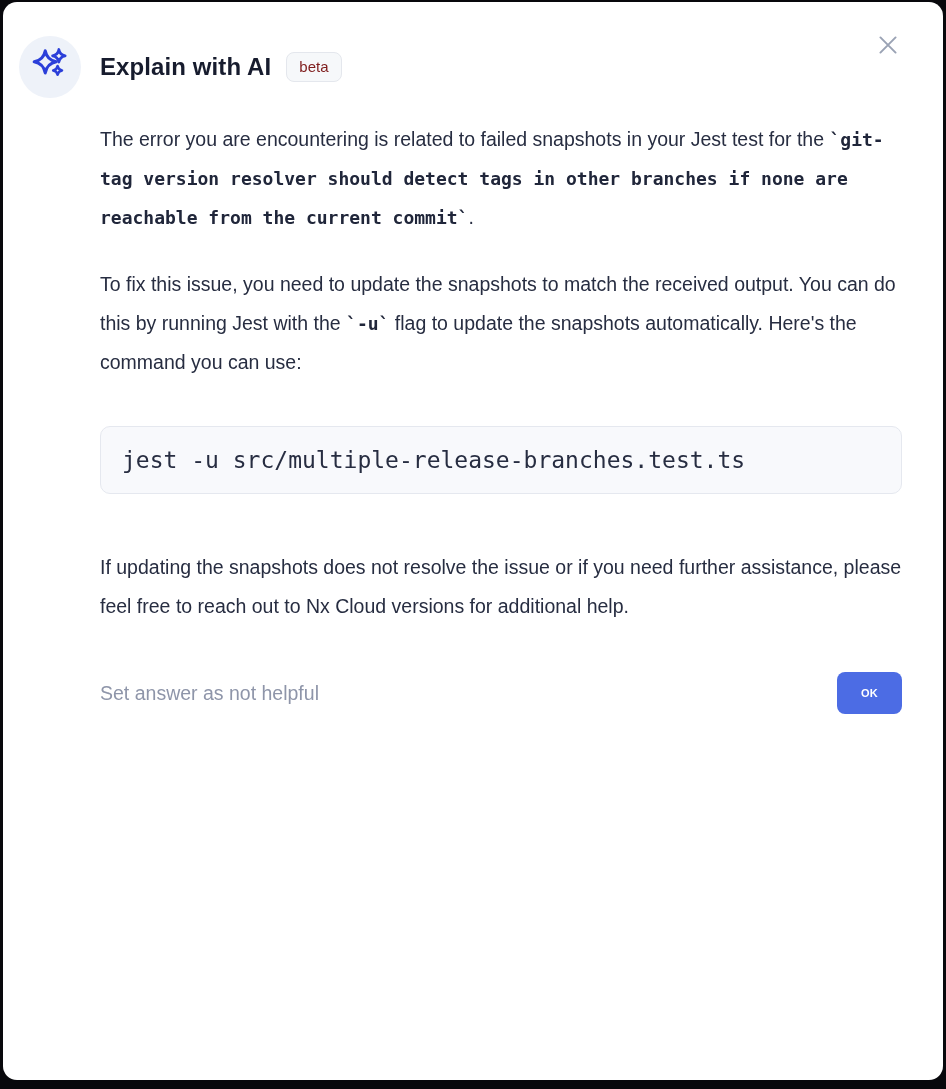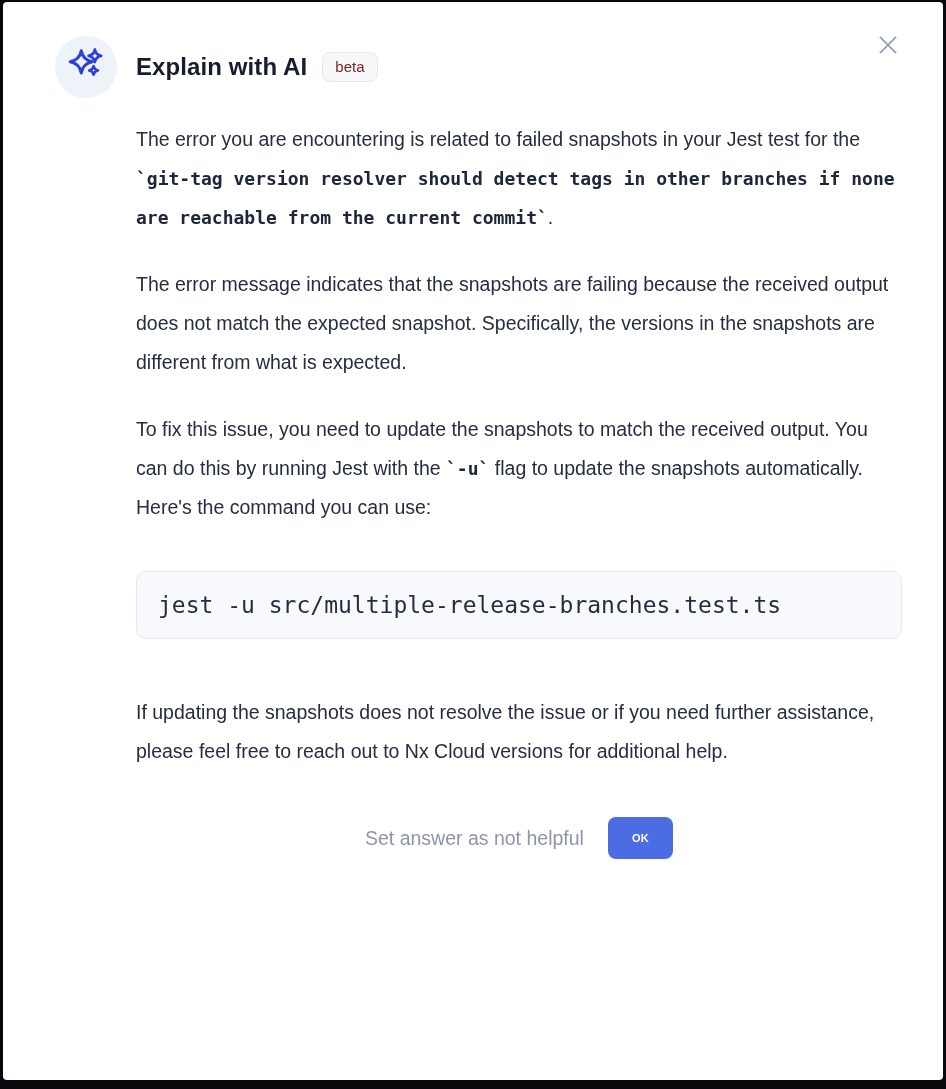--- a/index.html
+++ b/index.html
@@ -7,22 +7,22 @@
   body {
     background: #08080c;
     font-family: "Liberation Sans", sans-serif;
     position: relative;
     overflow: hidden;
   }
   .modal {
     position: absolute;
     left: 3px; top: 2px; right: 3px; bottom: 9px;
     background: #ffffff;
-    border-radius: 4px;
-    padding: 34px 41px 0 52px;
+    border-radius: 14px;
+    padding: 34px 41px 0 16px;
   }
   .header {
     display: flex;
     align-items: center;
     position: relative;
   }
   .icon-circle {
     width: 62px; height: 62px;
     border-radius: 50%;
     background: #eef2f9;
@@ -81,21 +81,21 @@
     border-radius: 10px;
     padding: 22px 21px;
     font-family: "DejaVu Sans Mono", monospace;
     font-size: 23px;
     line-height: 22px;
     color: #272d41;
     white-space: pre;
   }
   .footer {
     display: flex;
-    justify-content: center;
+    justify-content: space-between;
     align-items: center;
     gap: 24px;
     margin-top: 46px;
   }
   .not-helpful {
     color: #8e95a9;
     font-size: 19.5px;
     cursor: pointer;
     background: none;
     border: none;
@@ -135,21 +135,20 @@
       <span>
         <svg width="26" height="26" viewBox="0 0 24 24">
           <path d="M5 5 L19 19 M19 5 L5 19" stroke="#9aa2b4" stroke-width="1.8" stroke-linecap="round" fill="none"></path>
         </svg>
       </span>
     </button>
   </div>
 
   <div class="content">
     <p class="para"><span>The error you are encountering is related to failed snapshots in your Jest test for the </span><span class="inline-code">`git-tag version resolver should detect tags in other branches if none are reachable from the current commit`</span><span>.</span></p>
-    <p class="para"><span>The error message indicates that the snapshots are failing because the received output does not match the expected snapshot. Specifically, the versions in the snapshots are different from what is expected.</span></p>
     <p class="para"><span>To fix this issue, you need to update the snapshots to match the received output. You can do this by running Jest with the </span><span class="inline-code">`-u`</span><span> flag to update the snapshots automatically. Here's the command you can use:</span></p>
     <div class="code-block">jest -u src/multiple-release-branches.test.ts</div>
     <p class="para"><span>If updating the snapshots does not resolve the issue or if you need further assistance, please feel free to reach out to Nx Cloud versions for additional help.</span></p>
 
     <div class="footer">
       <button class="not-helpful">Set answer as not helpful</button>
       <button class="ok-btn">OK</button>
     </div>
   </div>
 

